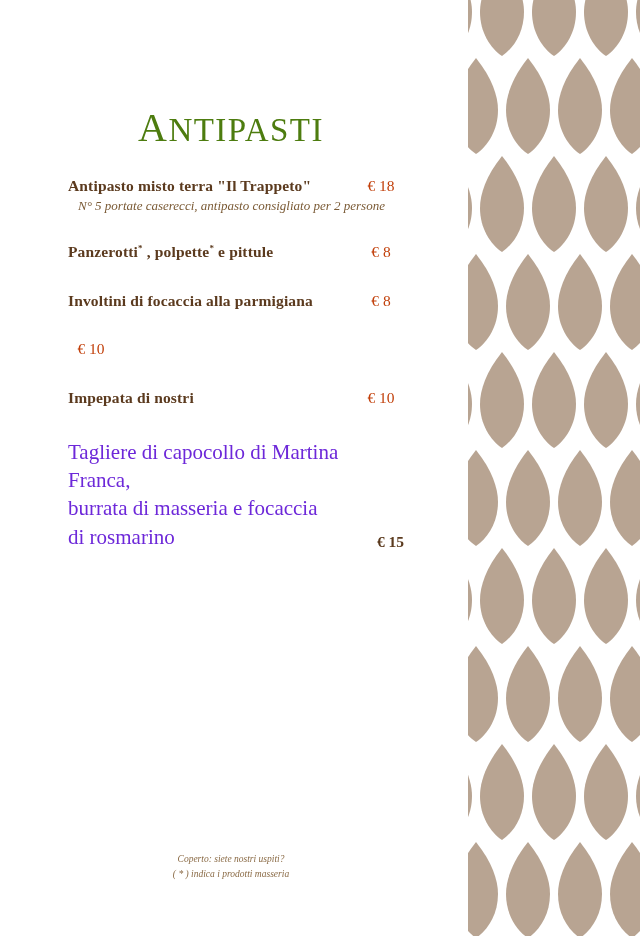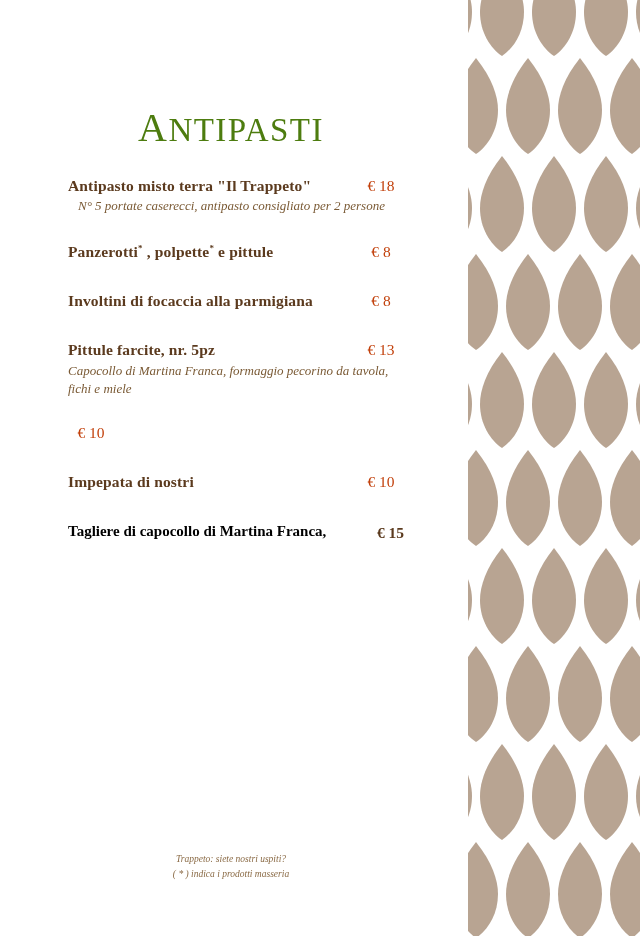--- a/index.html
+++ b/index.html
@@ -114,23 +114,23 @@
 
   
   .gap-lg { margin-bottom: 26px; }
   .gap-xl { margin-bottom: 30px; margin-top: 16px; }
 
   
   .item-block {
     position: relative;
   }
   .item-block .lines {
-    color: #000000;
-    font-weight: bold;
-    font-size: 15px;
+    color: #6d28d9;
+    font-weight: normal;
+    font-size: 21px;
     line-height: 1.35;
   }
   .item-block .price-abs {
     position: absolute;
     right: 0;
     bottom: 0;
     color: #5b3a1e;
     font-weight: bold;
     font-size: 15.5px;
     margin-left: 48px;
@@ -212,49 +212,44 @@
         </div>
       </div>
 
       <div class="item gap-xl">
         <div class="item-row">
           <div class="item-name">Involtini di focaccia alla parmigiana</div>
           <div class="item-price">€  8</div>
         </div>
       </div>
 
-      <div class="item gap-lg">
-        <div class="item-row">
-          <div class="item-name">Pittule farcite, nr. 5pz</div>
-          <div class="item-price">€ 13</div>
-        </div>
-        <div class="item-desc">Capocollo di Martina Franca, formaggio pecorino da tavola, fichi e miele</div>
-      </div>
 
       <div class="item gap-xl">
         <div class="item-row">
           <div class="item-price">€ 10</div>
         </div>
       </div>
 
       <div class="item gap-xl">
         <div class="item-row">
           <div class="item-name">Impepata di nostri</div>
           <div class="item-price">€ 10</div>
         </div>
       </div>
 
       <div class="item item-block">
         <div class="lines">
           <div>Tagliere di capocollo di Martina Franca,</div>
+          <div>burrata di masseria e focaccia</div>
+          <div>di rosmarino</div>
         </div>
         <div class="price-abs">€ 15</div>
       </div>
 
     </div>
 
     <div class="footer">
-      <div>Trappeto: siete nostri uspiti?</div>
+      <div>Coperto: siete nostri uspiti?</div>
       <div>( * ) indica i prodotti masseria</div>
     </div>
 
   </div>
 </div>
 
 </body></html>

